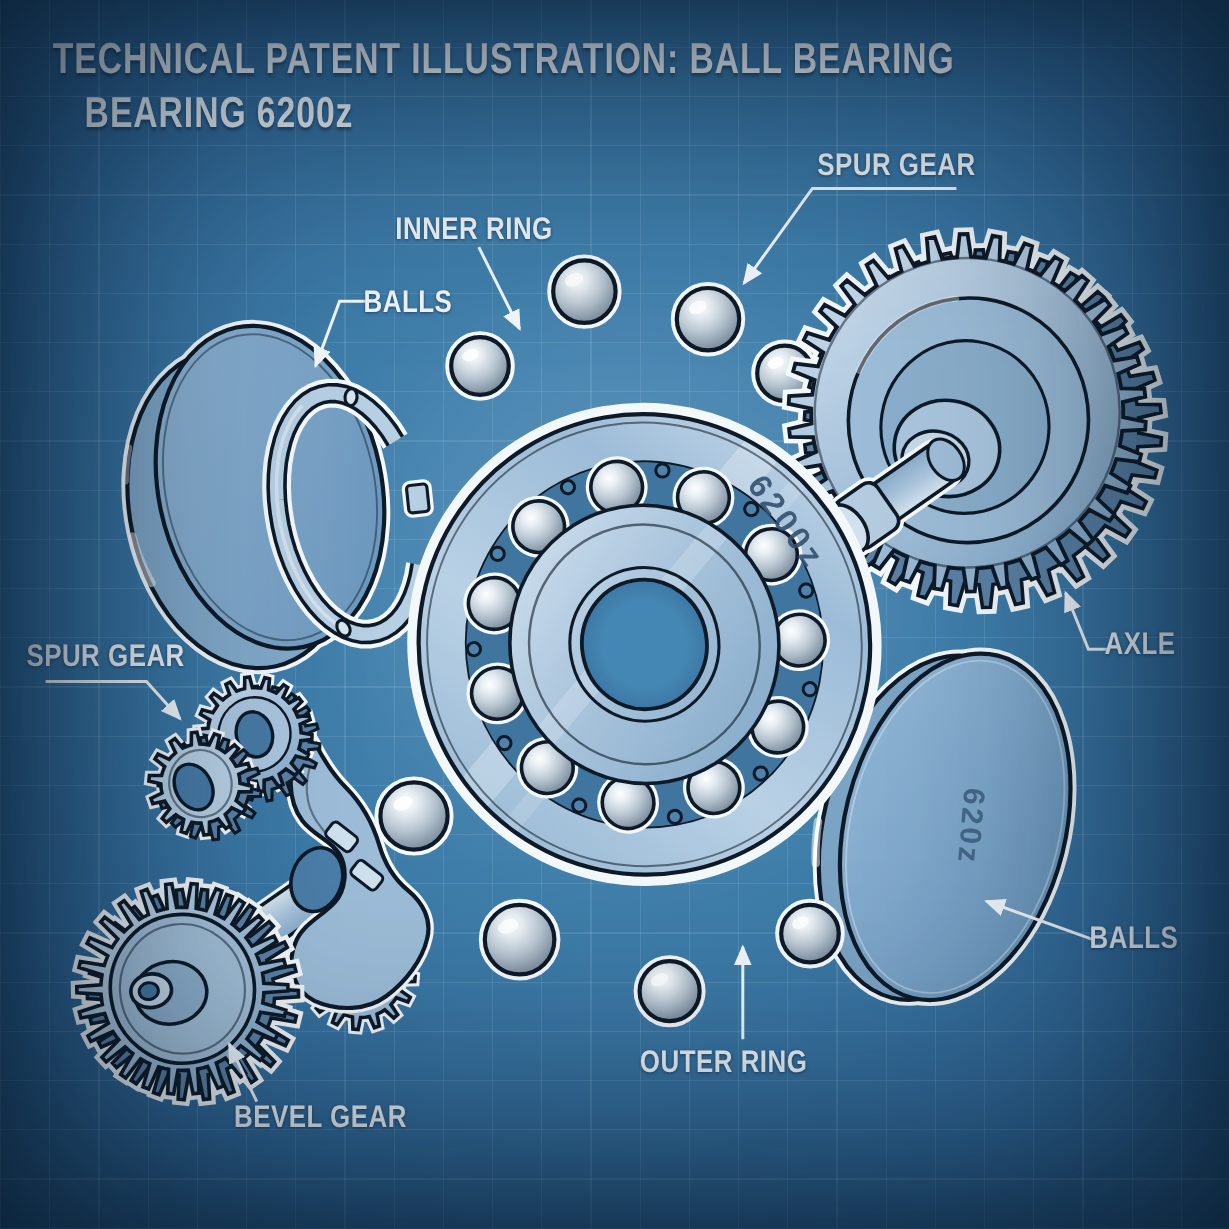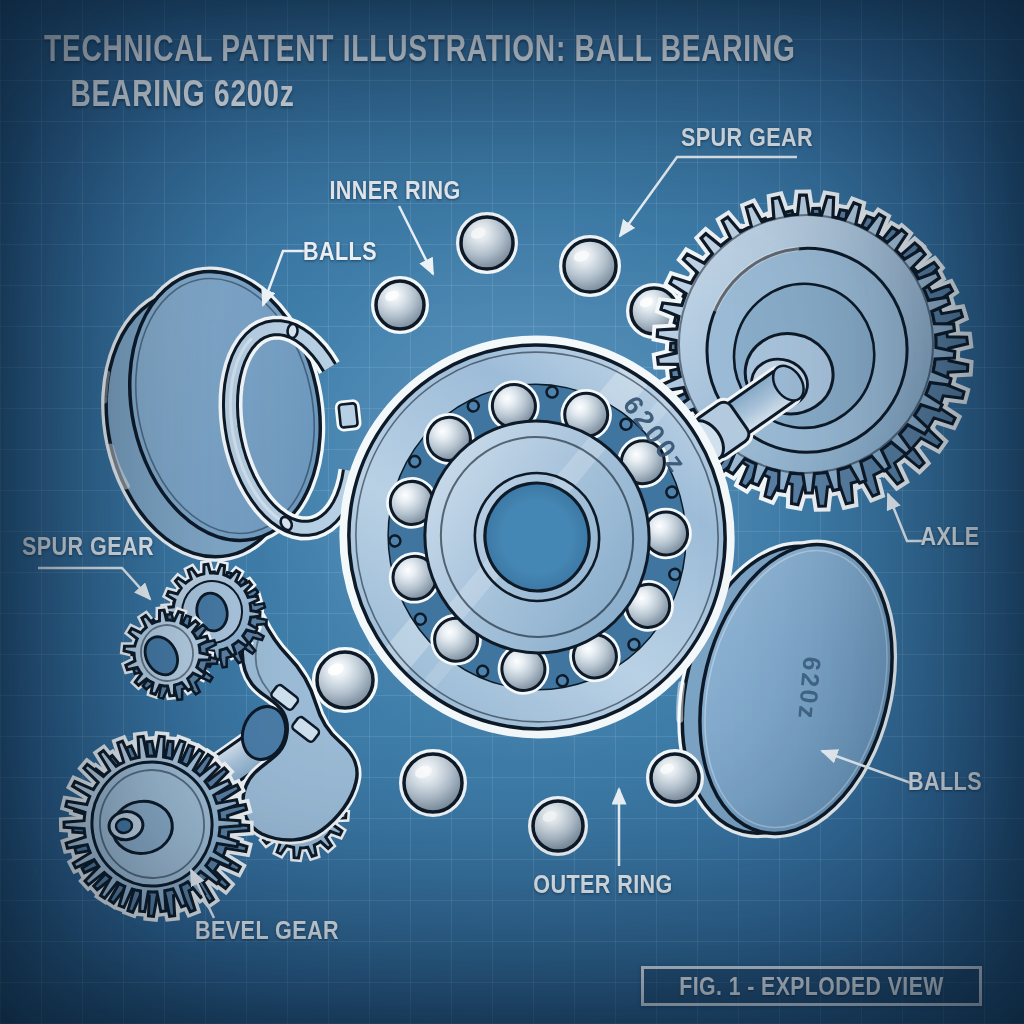--- a/index.html
+++ b/index.html
@@ -291,18 +291,15 @@
 
   <div class="lbl" style="left:747px;top:137px">SPUR GEAR</div>
   <div class="lbl" style="left:395px;top:190px">INNER RING</div>
   <div class="lbl" style="left:340px;top:251px">BALLS</div>
   <div class="lbl" style="left:88px;top:546px">SPUR GEAR</div>
   <div class="lbl" style="left:950px;top:536px">AXLE</div>
   <div class="lbl" style="left:945px;top:781px">BALLS</div>
   <div class="lbl" style="left:603px;top:884px">OUTER RING</div>
   <div class="lbl" style="left:267px;top:930px">BEVEL GEAR</div>
 
-  <div class="figbox">
-    <span>FIG. 1 - EXPLODED VIEW</span>
-  </div>
 
   <div class="vignette"></div>
 </div>
 
 </body></html>

